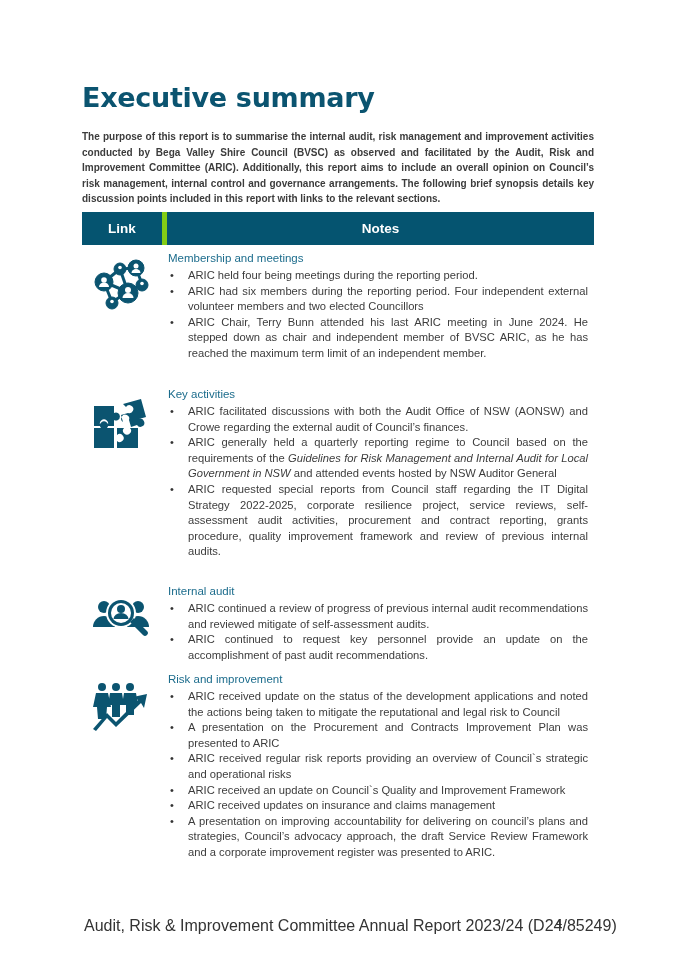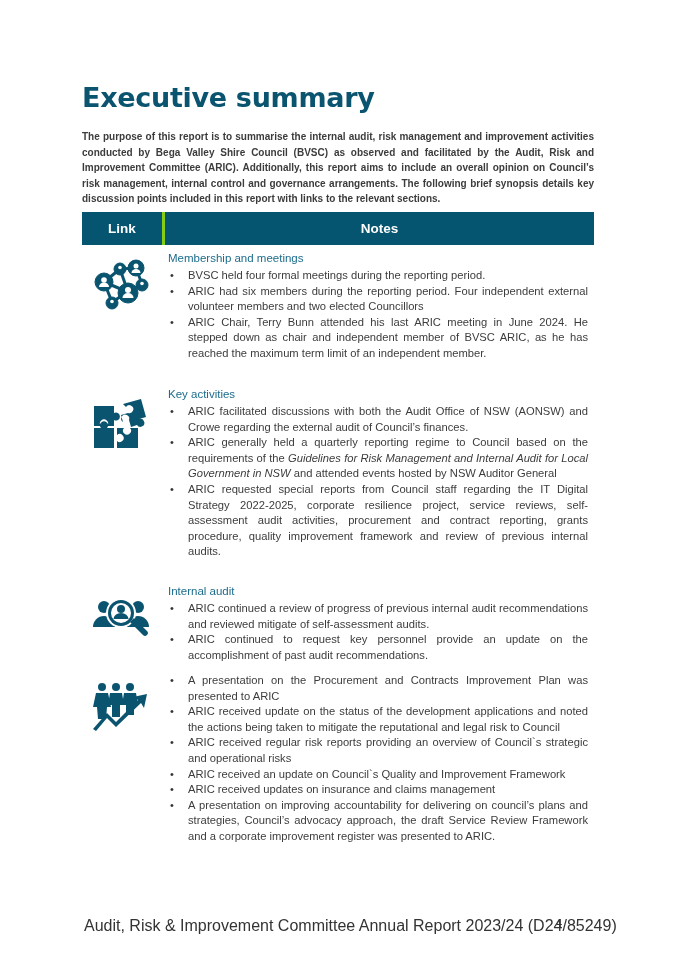--- a/index.html
+++ b/index.html
@@ -7,21 +7,21 @@
          font-family: "Liberation Sans", "DejaVu Sans", sans-serif; color: #3a3a3a; }
   .page { position: absolute; left: 0; top: 0; width: 629px; height: 955px; }
   .title { position: absolute; left: 82px; top: 82px; margin: 0;
            font-family: "DejaVu Sans", sans-serif; font-weight: bold;
            font-size: 27px; color: #0b5470; letter-spacing: -0.3px; }
   .intro { position: absolute; left: 82px; top: 129px; width: 512px; margin: 0;
            font-size: 10px; line-height: 15.6px; text-align: justify; color: #3c3c3c; font-weight: bold; }
   .table-header { position: absolute; left: 82px; top: 212px; width: 512px; height: 33px;
                   background: #055470; display: flex; color: #ffffff; font-weight: bold; font-size: 13.5px; }
   .th-link { width: 80px; display: flex; align-items: center; justify-content: center;
-             border-right: 3px solid #84cc16; }
+             border-right: 5px solid #84cc16; }
   .th-notes { flex: 1; display: flex; align-items: center; justify-content: center; }
   .section { position: absolute; left: 82px; width: 512px; }
   .section .icon { position: absolute; left: 8px; width: 62px; height: 56px; }
   .section .icon svg { width: 100%; height: 100%; }
   .section .body { position: absolute; left: 86px; width: 420px; }
   .sub { margin: 0 0 4px 0; font-size: 11.5px; font-weight: normal; color: #1c6c8c; }
   ul { margin: 0; padding: 0; list-style: none; }
   li { position: relative; padding-left: 20px; font-size: 11.2px; line-height: 15.6px;
        text-align: justify; color: #3c3c3c; }
   li::before { content: "•"; position: absolute; left: 2px; top: 0; font-size: 11px; color: #333; }
@@ -71,21 +71,21 @@
             <path d="M32.5 42 a5.5 5 0 0 1 11 0z"></path>
           <circle cx="30" cy="11.5" r="1.8"></circle>
             <circle cx="52" cy="27.5" r="1.8"></circle>
             <circle cx="22" cy="45.5" r="1.8"></circle>
         </g>
       </svg>
     </div>
     <div class="body">
       <h3 class="sub">Membership and meetings</h3>
       <ul>
-        <li>BVSC held four formal meetings during the reporting period.</li>
+        <li>ARIC held four being meetings during the reporting period.</li>
         <li>ARIC had six members during the reporting period. Four independent external volunteer members and two elected Councillors</li>
         <li>ARIC Chair, Terry Bunn attended his last ARIC meeting in June 2024. He stepped down as chair and independent member of BVSC ARIC, as he has reached the maximum term limit of an independent member.</li>
       </ul>
     </div>
   </div>
 
   <div class="section" style="top:388px;">
     <div class="icon" style="top:8px;">
       <svg viewBox="0 0 62 56" fill="#0b5470">
         <path d="M4 10 h20 v7 a4 4 0 1 1 0 7 v6 h-7 a4 4 0 1 0 -6 0 h-7z"></path>
@@ -134,23 +134,24 @@
         <circle cx="12" cy="8" r="4"></circle>
           <path d="M6 14 h12 l3 14 h-4 l-1 12 h-8 l-1 -12 h-4z"></path>
         <circle cx="26" cy="8" r="4"></circle>
           <path d="M20 14 h12 l2 12 h-4 v12 h-8 v-12 h-4z"></path>
         <circle cx="40" cy="8" r="4"></circle>
           <path d="M34 14 h12 l2 12 h-4 v10 h-8 v-10 h-4z"></path>
         <path d="M3 50 l14 -16 l9 9 l22 -22 l-5 -3 l14 -3 l-3 14 l-3 -5 l-25 24 l-9 -9 l-11 13z"></path>
       </svg>
     </div>
     <div class="body">
+      <h3 class="sub">Risk and improvement</h3>
       <ul>
+        <li>ARIC received update on the status of the development applications and noted the actions being taken to mitigate the reputational and legal risk to Council</li>
         <li>A presentation on the Procurement and Contracts Improvement Plan was presented to ARIC</li>
-        <li>ARIC received update on the status of the development applications and noted the actions being taken to mitigate the reputational and legal risk to Council</li>
         <li>ARIC received regular risk reports providing an overview of Council`s strategic and operational risks</li>
         <li>ARIC received an update on Council`s Quality and Improvement Framework</li>
         <li>ARIC received updates on insurance and claims management</li>
         <li>A presentation on improving accountability for delivering on council’s plans and strategies, Council’s advocacy approach, the draft Service Review Framework and a corporate improvement register was presented to ARIC.</li>
       </ul>
     </div>
   </div>
 
   <div class="footer">Audit, Risk &amp; Improvement Committee Annual Report 2023/24 (D24/85249)</div>
   <div class="page-num">4</div>

